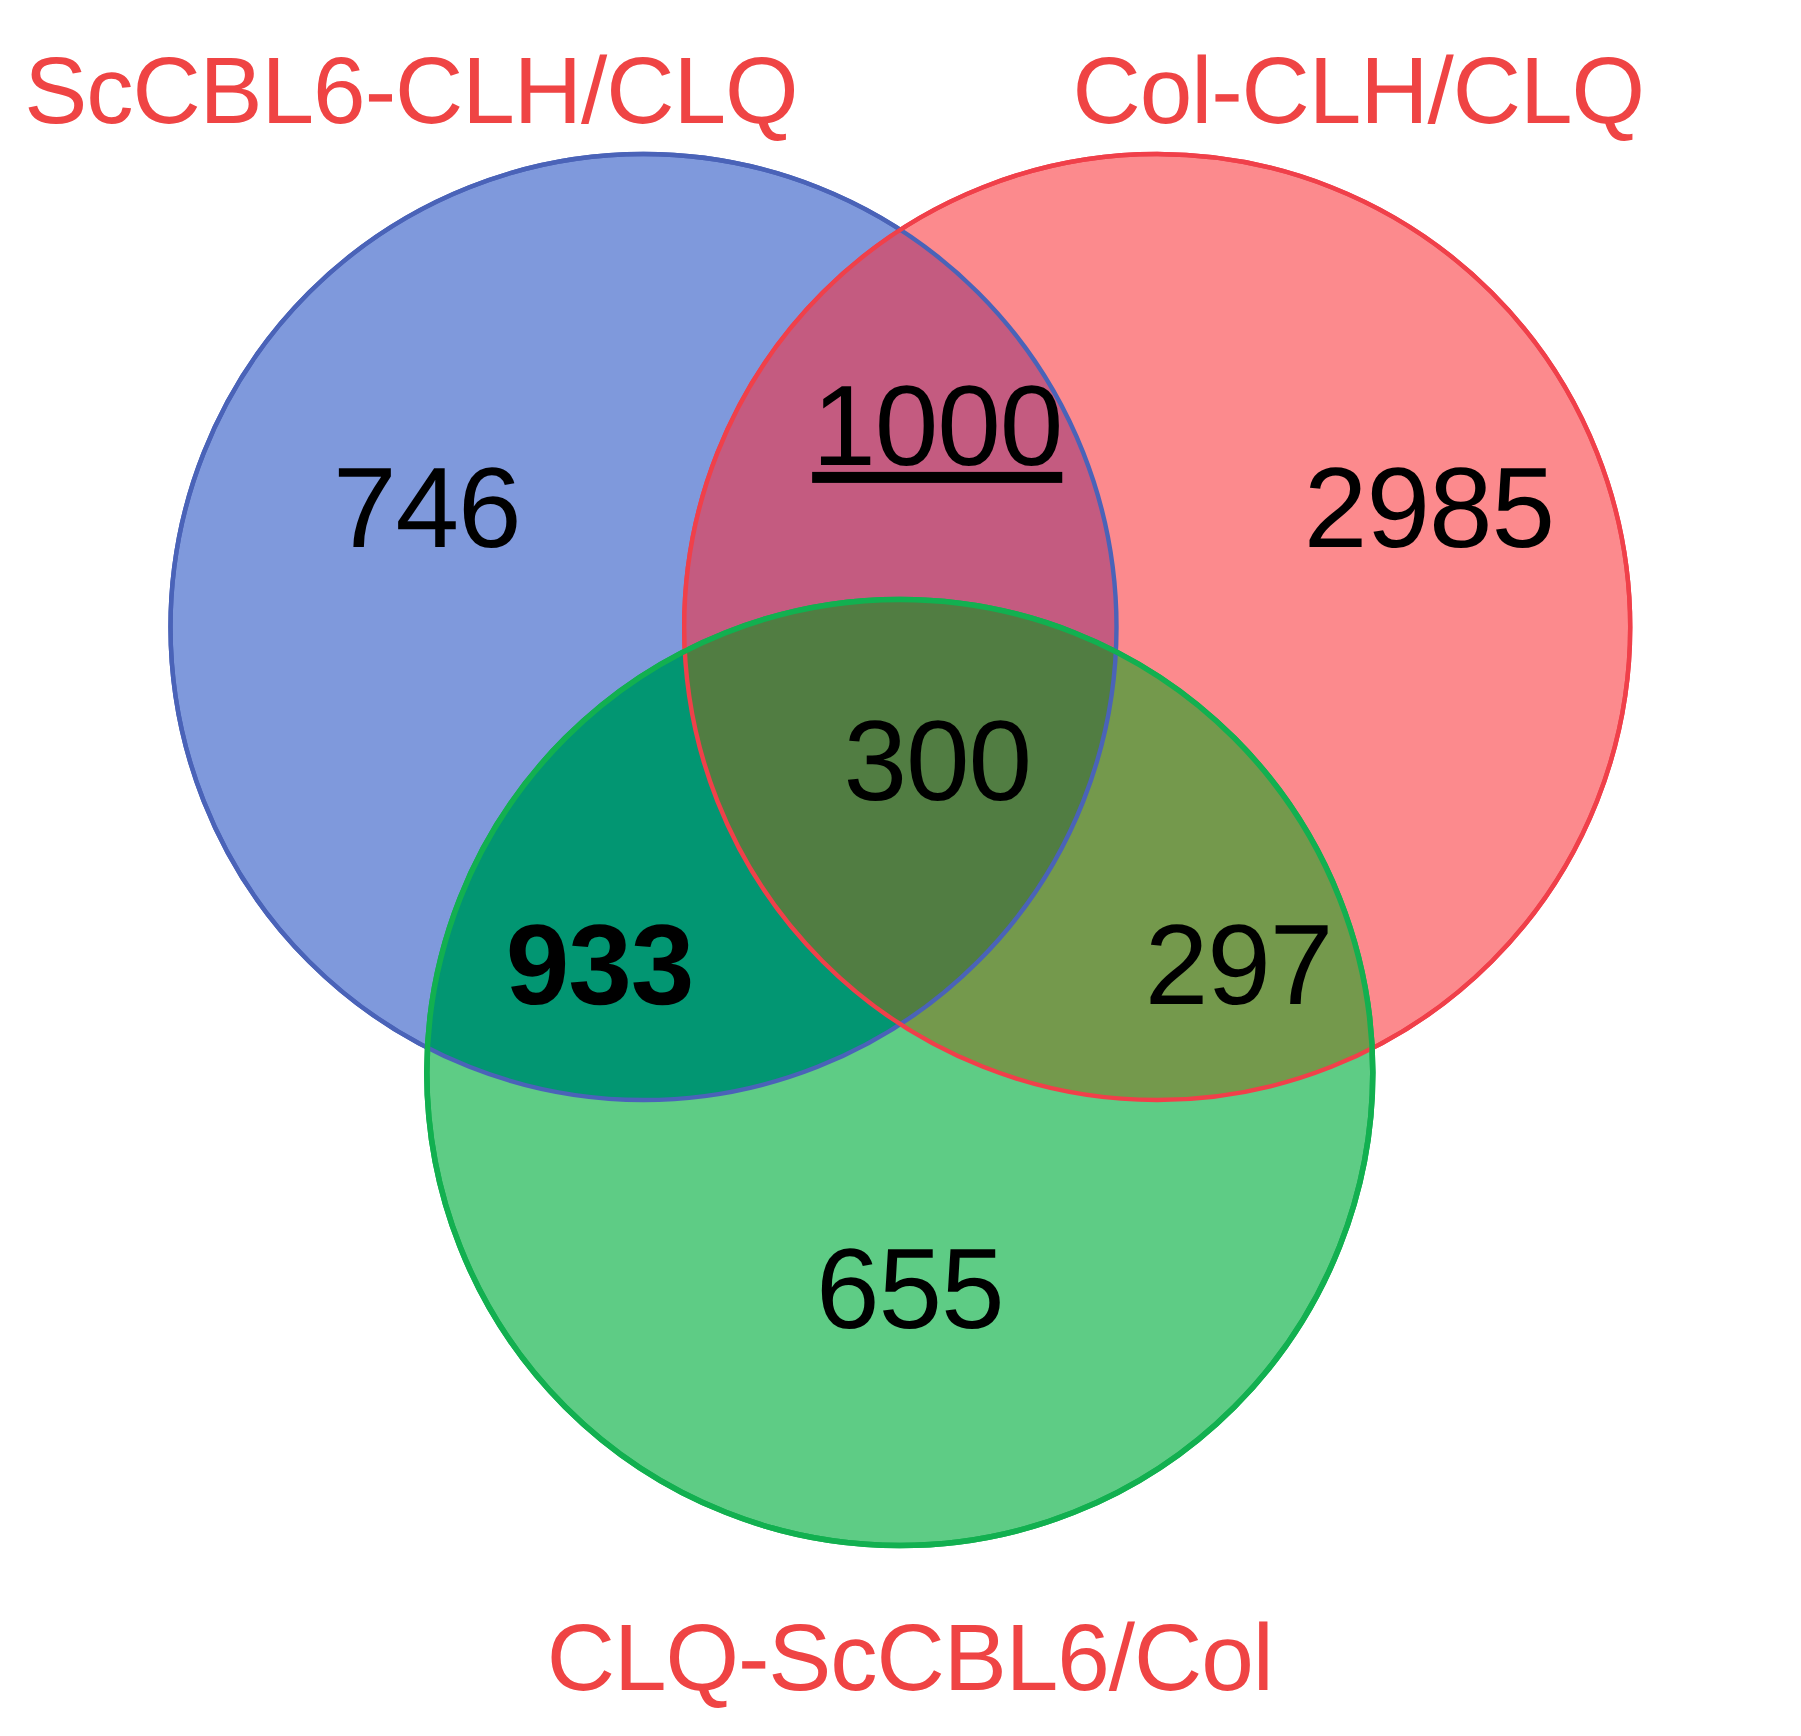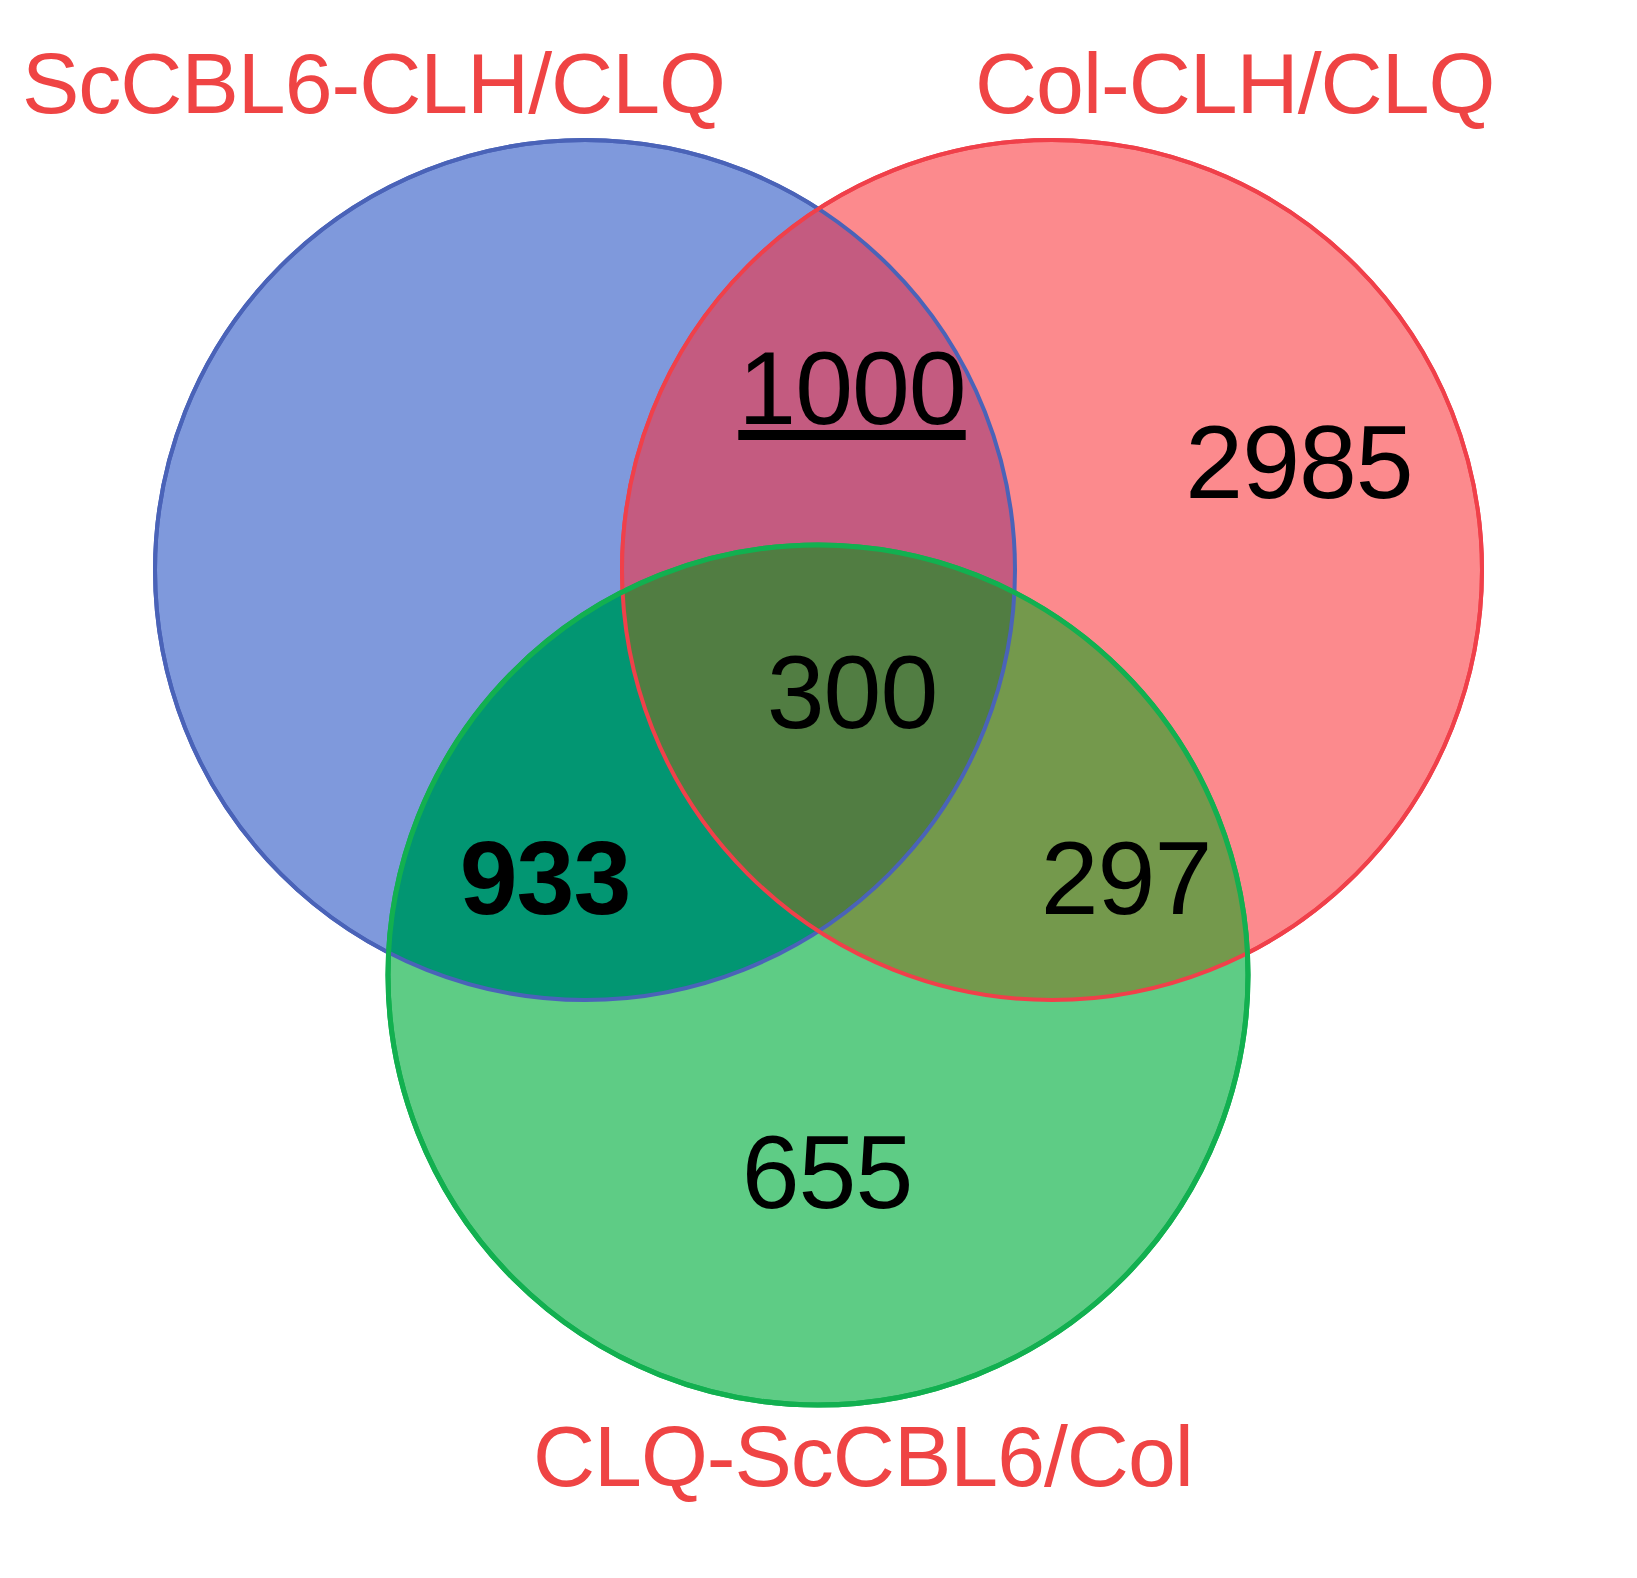--- a/index.html
+++ b/index.html
@@ -24,21 +24,21 @@
     color: #ef4444;
     font-family: "Liberation Sans", sans-serif;
     font-size: 86px;
     font-weight: 400;
     letter-spacing: -1px;
     white-space: nowrap;
     line-height: 1;
   }
   #label-a { left: 22px;  top: 40px; }
   #label-b { left: 975px; top: 40px; }
-  #label-c { left: 497px; top: 1413px; margin-left: 36px; }
+  #label-c { left: 497px; top: 1464px; }
 
   #venn-svg {
     position: absolute;
     left: 0;
     top: 0;
     width: 1637px;
     height: 1578px;
   }
   .region-count {
     position: absolute;
@@ -105,20 +105,21 @@
       <circle cx="818" cy="975" r="430" fill="none" stroke="#12b050" stroke-width="5"></circle>
     </g>
   </svg>
 
   <div class="set-label" id="label-a">ScCBL6-CLH/CLQ</div>
 
   <div class="set-label" id="label-b">Col-CLH/CLQ</div>
 
   <div class="set-label" id="label-c">CLQ-ScCBL6/Col</div>
 
+  <div class="region-count" id="count-a">746</div>
 
   <div class="region-count" id="count-ab">1000</div>
 
   <div class="region-count" id="count-b">2985</div>
 
   <div class="region-count" id="count-ac">933</div>
 
   <div class="region-count" id="count-abc">300</div>
 
   <div class="region-count" id="count-bc">297</div>

